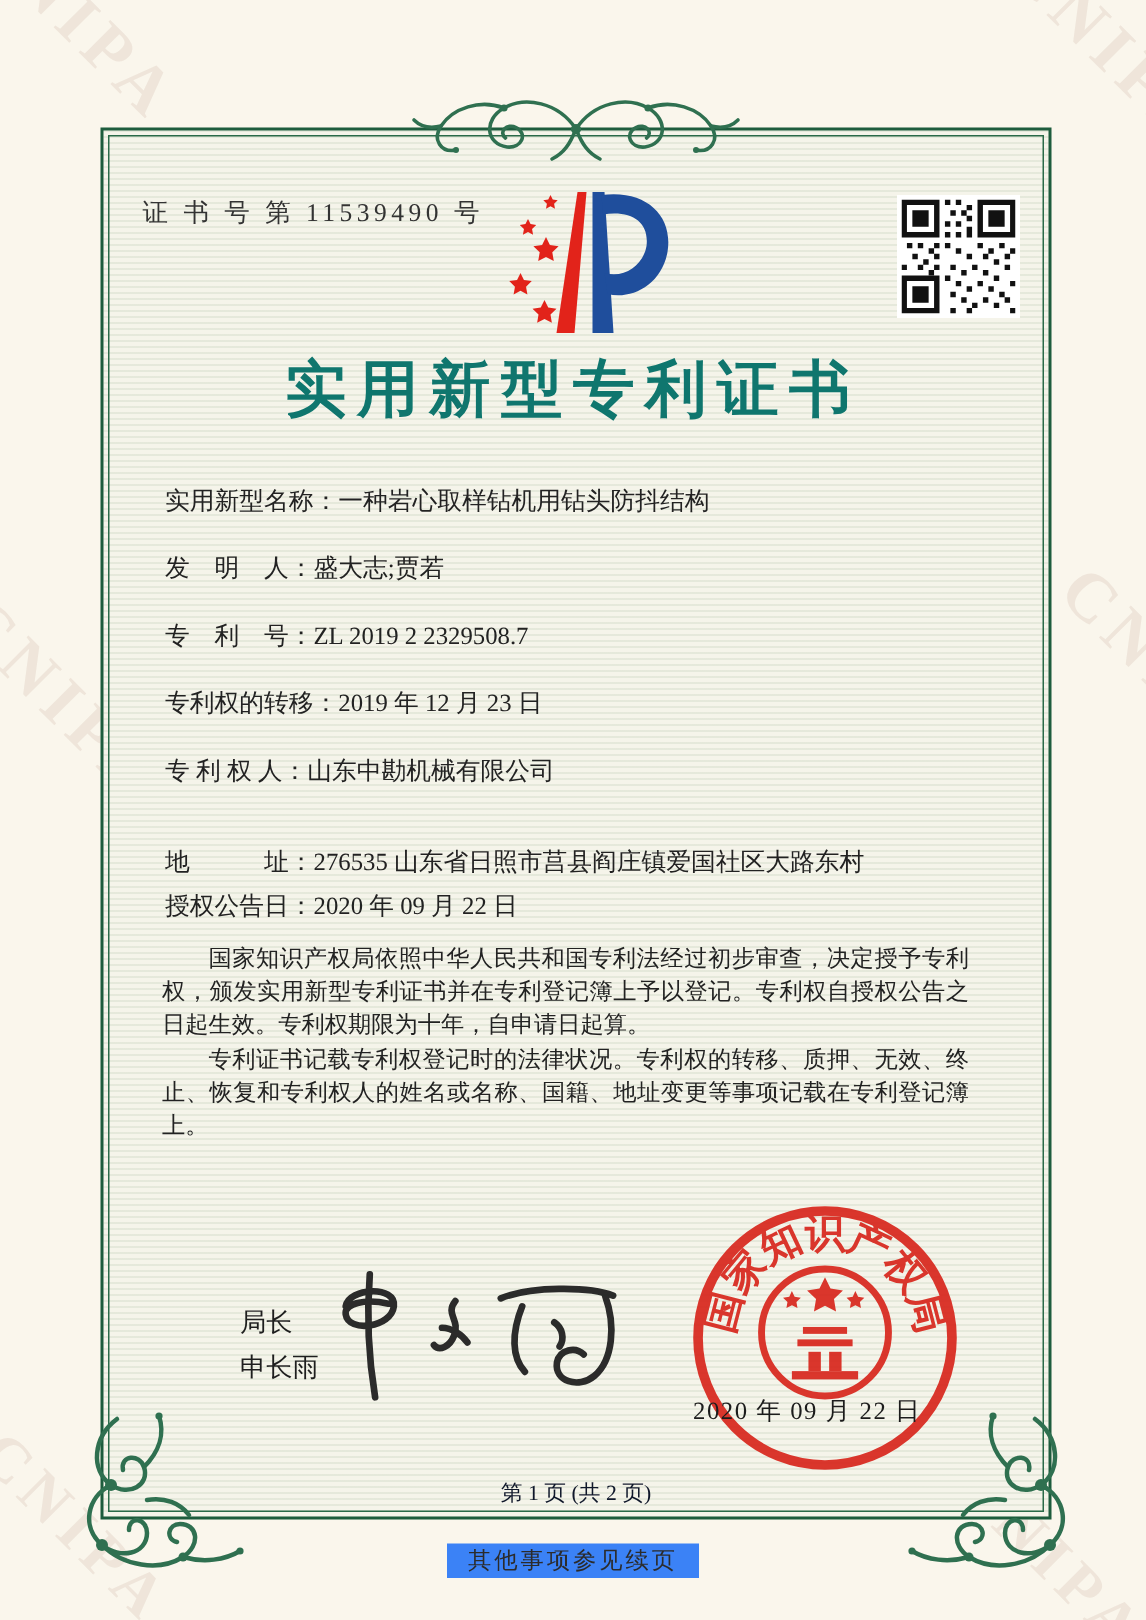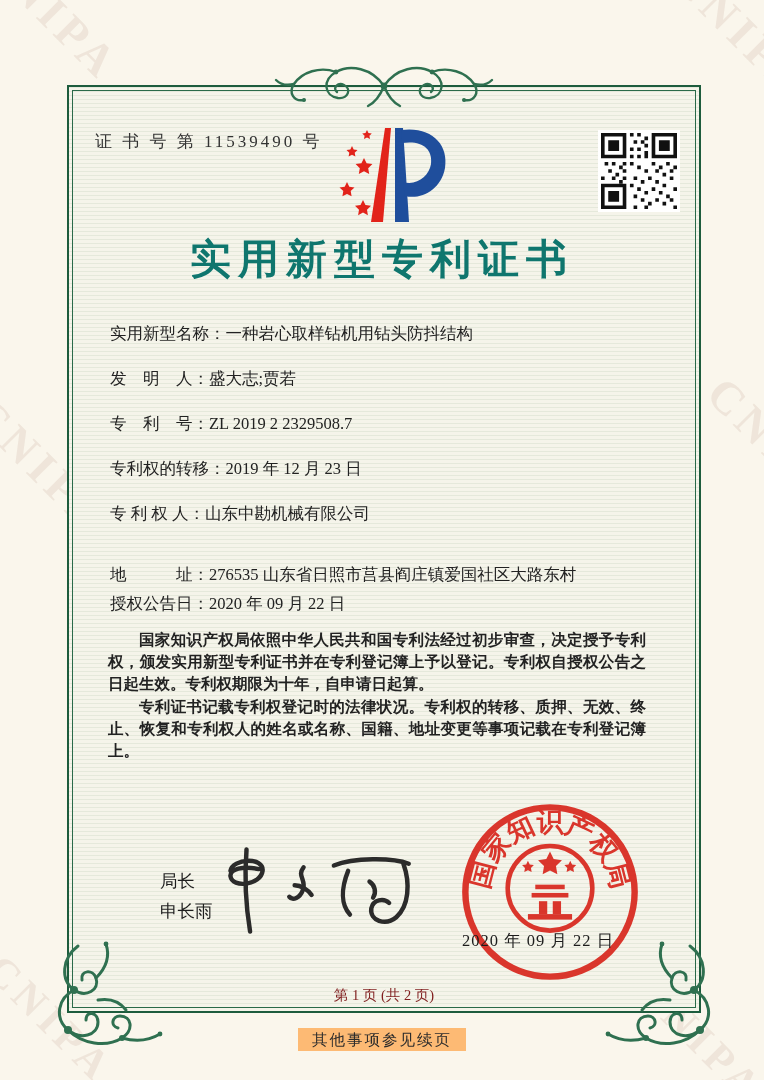--- a/index.html
+++ b/index.html
@@ -54,40 +54,40 @@
   }
   
   .fields{position:absolute;left:110px;top:323px;width:560px;font-size:16.5px;}
   .frow{position:absolute;left:0;white-space:nowrap;}
   .flabel{color:#222;}
   .fvalue{color:#222;}
   .frow2{position:absolute;left:280px;top:0;white-space:nowrap;}
   
   .paras{position:absolute;left:108px;top:629px;width:550px;
     font-size:15.5px;line-height:22px;text-align:justify;color:#222;}
-  .paras p{margin:0 12px 1px 0;text-indent:2em;font-weight:bold;}
+  .paras p{margin:0 12px 1px 0;text-indent:2em;}
   
   .signer{position:absolute;left:112px;top:866px;font-size:17.5px;color:#1e1e1e;line-height:30px;margin-left:48px;}
   .signature{position:absolute;left:218px;top:843px;width:205px;height:95px;}
   
   .seal{position:absolute;left:458px;top:800px;width:184px;height:184px;opacity:0.93;}
   .seal-date{
     position:absolute;left:462px;top:930px;width:180px;
     font-size:16.5px;color:#1c1c1c;letter-spacing:1px;white-space:nowrap;
   }
   
   .page-info{
     position:absolute;left:67px;top:986px;width:634px;
-    text-align:center;font-size:14.5px;color:#7f1d1d;
+    text-align:center;font-size:14.5px;color:#0f172a;
   }
   .footer-note{
     position:absolute;left:0;top:1030px;width:764px;text-align:center;
   }
   .footer-note span{
-    background:#fdba74;padding:3px 14px;font-size:15.5px;color:#2b2b2b;letter-spacing:2px;
+    background:#3b82f6;padding:3px 14px;font-size:15.5px;color:#2b2b2b;letter-spacing:2px;
   }
 </style>
 </head>
 <body>
 
 <div class="wm" style="left:-35px;top:-15px;font-size:46px;">CNIPA</div>
 <div class="wm" style="left:655px;top:5px;font-size:46px;">CNIPA</div>
 <div class="wm" style="left:465px;top:315px;font-size:52px;">CNIPA</div>
 <div class="wm" style="left:-45px;top:440px;font-size:46px;">CNIPA</div>
 <div class="wm" style="left:690px;top:420px;font-size:46px;">CNIPA</div>

